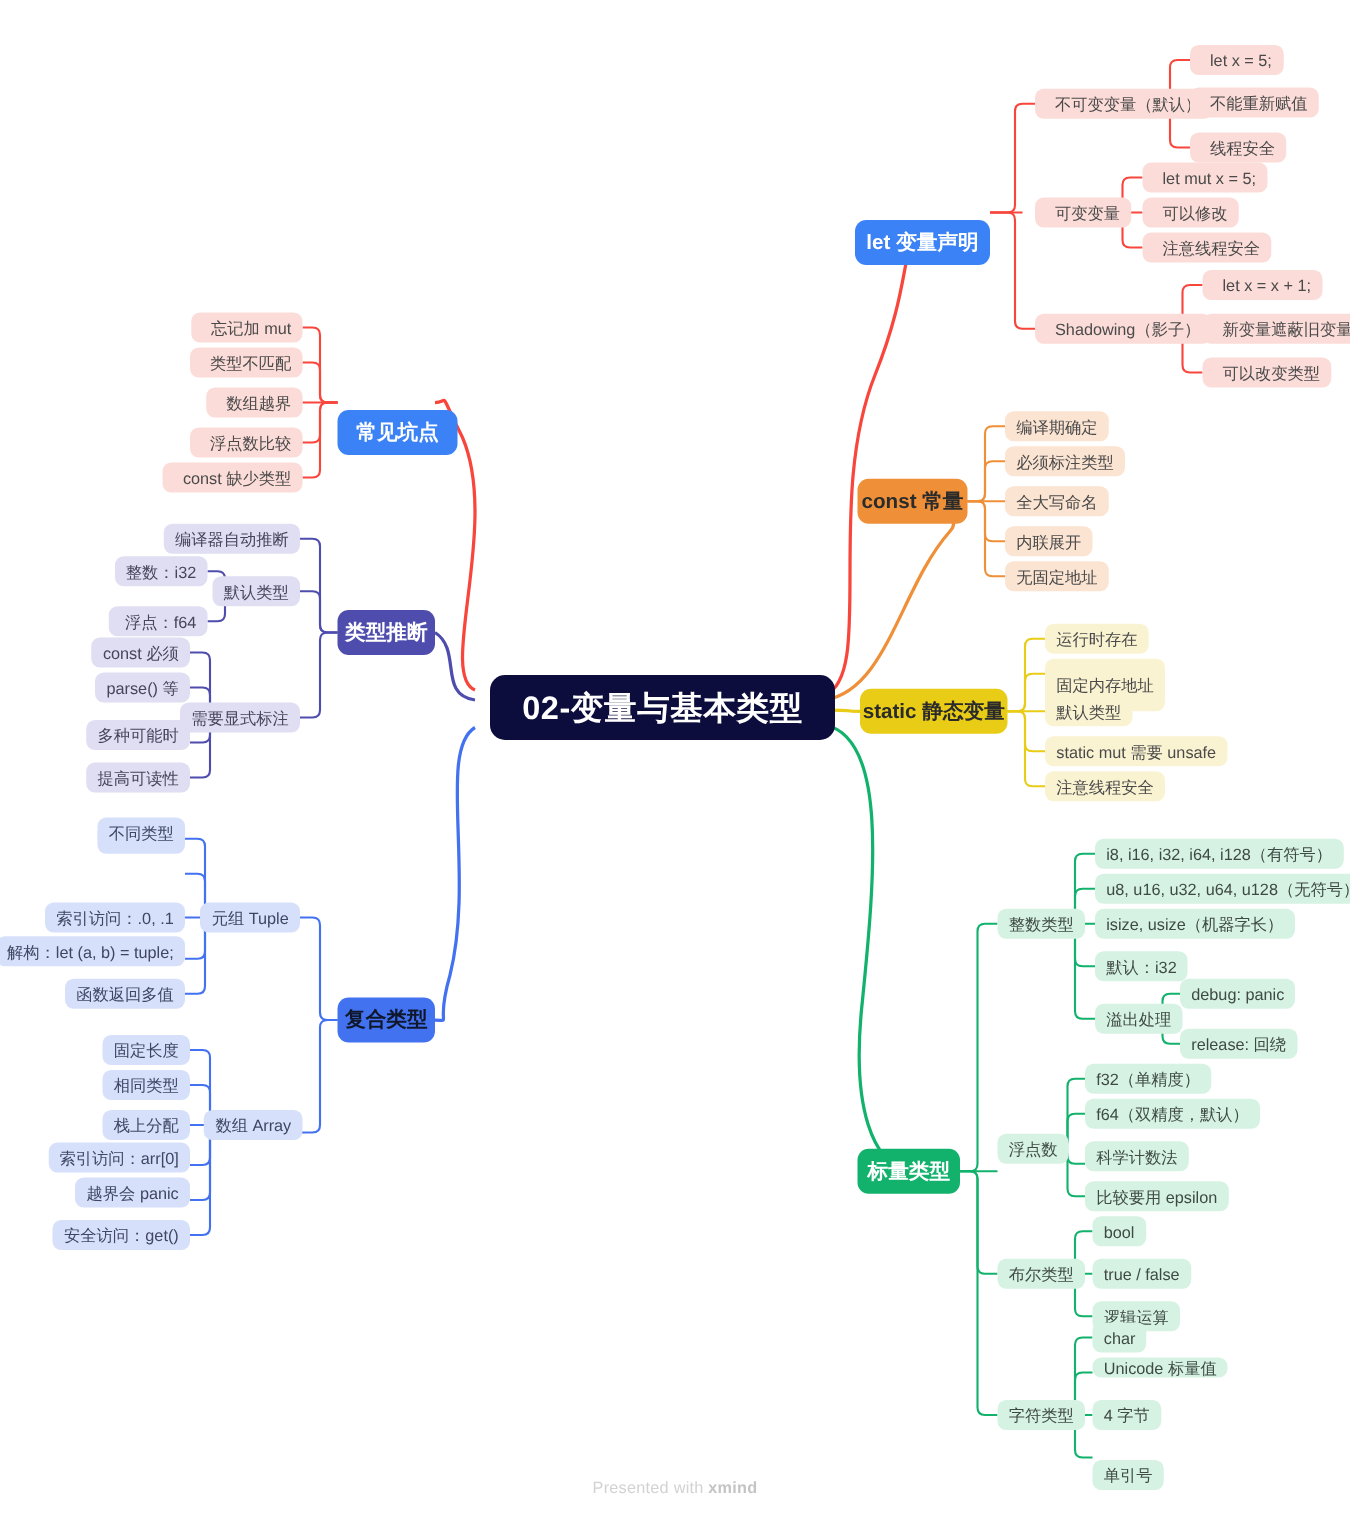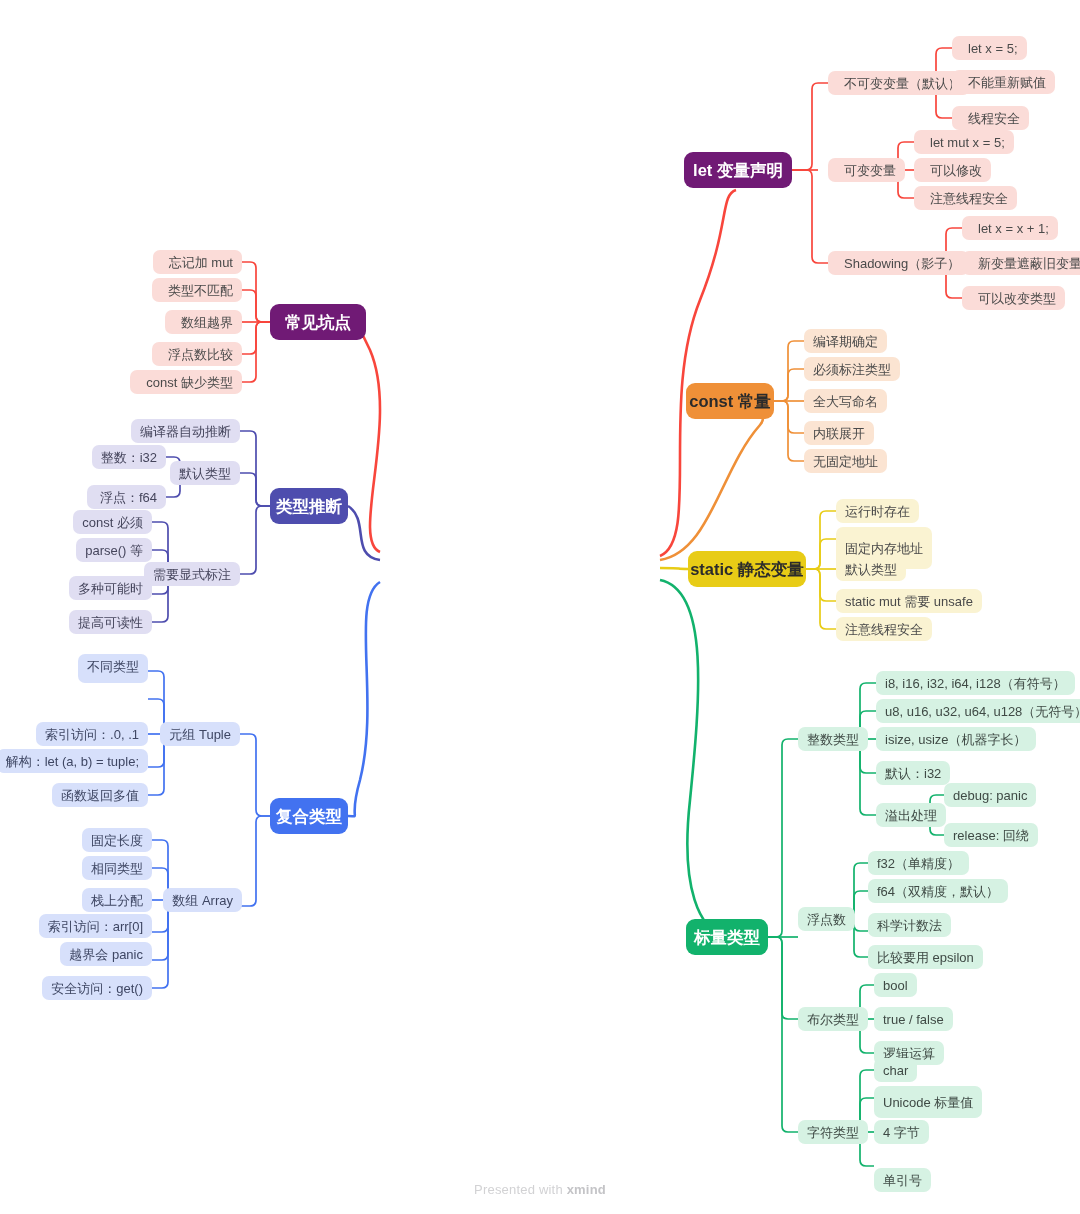--- a/index.html
+++ b/index.html
@@ -38,26 +38,26 @@
     letter-spacing: .5px;
     padding: 0 26px;
   }
   
   .lvl1 {
     border-radius: 9px;
     font-size: 16.5px;
     font-weight: 700;
     padding: 0 16px;
   }
-  .lvl1.c-red    { background: #701a75; color: #ffffff; }
+  .lvl1.c-red    { background: #3b82f6; color: #ffffff; margin-top: 24px; }
   .lvl1.c-orange { background: #ef9038; color: #2b2b2b; }
   .lvl1.c-yellow { background: #e8cc16; color: #2b2b2b; }
   .lvl1.c-green  { background: #12b26c; color: #ffffff; text-align: right; }
   .lvl1.c-indigo { background: #4e4dae; color: #ffffff; }
-  .lvl1.c-blue   { background: #4272f0; color: #ffffff; align-items: center; }
+  .lvl1.c-blue   { background: #4272f0; color: #0f172a; align-items: center; }
   
   .chip {
     border-radius: 7px;
     font-size: 13px;
     padding: 0 9px;
     font-weight: 400;
   }
   .chip.t-red    { background: #fbdcd8; color: #4a4a4a; padding-left: 16px; }
   .chip.t-orange { background: #fbe4d2; color: #4a4a4a; }
   .chip.t-yellow { background: #faf3d2; color: #4a4a4a; }
@@ -176,20 +176,23 @@
     <path d="M178 734 H 170 Q 164 734 164 740 V 789 Q 164 795 158 795 H 148" fill="none" stroke="#4272f0" stroke-width="1.7"></path>
 
     <path d="M182 900 H 174 Q 168 900 168 894 V 846 Q 168 840 162 840 H 152" fill="none" stroke="#4272f0" stroke-width="1.7"></path>
     <path d="M182 900 H 174 Q 168 900 168 894 V 874 Q 168 868 162 868 H 152" fill="none" stroke="#4272f0" stroke-width="1.7"></path>
     <path d="M182 900 H 152" fill="none" stroke="#4272f0" stroke-width="1.7"></path>
     <path d="M182 900 H 174 Q 168 900 168 906 V 926 Q 168 932 162 932 H 152" fill="none" stroke="#4272f0" stroke-width="1.7"></path>
     <path d="M182 900 H 174 Q 168 900 168 906 V 954 Q 168 960 162 960 H 152" fill="none" stroke="#4272f0" stroke-width="1.7"></path>
     <path d="M182 900 H 174 Q 168 900 168 906 V 982 Q 168 988 162 988 H 152" fill="none" stroke="#4272f0" stroke-width="1.7"></path>
   </svg>
 
+  <div class="node root" style="left:392px; top:540px; width:276px; height:52px;">
+    <span>02-变量与基本类型</span>
+  </div>
 
   <div class="node lvl1 c-red" style="left:684px; top:152px; width:108px; height:36px;">
     <span>let 变量声明</span>
   </div>
 
   <div class="node chip t-red" style="left:828px; top:71px; height:24px;">
     <span>不可变变量（默认）</span>
   </div>
   <div class="node chip t-red" style="left:952px; top:36px; height:24px;">
     <span>let x = 5;</span>
@@ -322,21 +325,21 @@
   <div class="node chip t-green" style="left:874px; top:1041px; height:24px;">
     <span>逻辑运算</span>
   </div>
 
   <div class="node chip t-green" style="left:798px; top:1120px; height:24px;">
     <span>字符类型</span>
   </div>
   <div class="node chip t-green" style="left:874px; top:1058px; height:24px;">
     <span>char</span>
   </div>
-  <div class="node chip t-green" style="left:874px; top:1086px; height:32px;">
+  <div class="node chip t-green" style="left:874px; top:1086px; height:16px;">
     <span>Unicode 标量值</span>
   </div>
   <div class="node chip t-green" style="left:874px; top:1120px; height:24px;">
     <span>4 字节</span>
   </div>
   <div class="node chip t-green" style="left:874px; top:1154px; height:24px;margin-top:14px;">
     <span>单引号</span>
   </div>
 
   <div class="node lvl1 c-red" style="left:270px; top:304px; width:96px; height:36px;">

